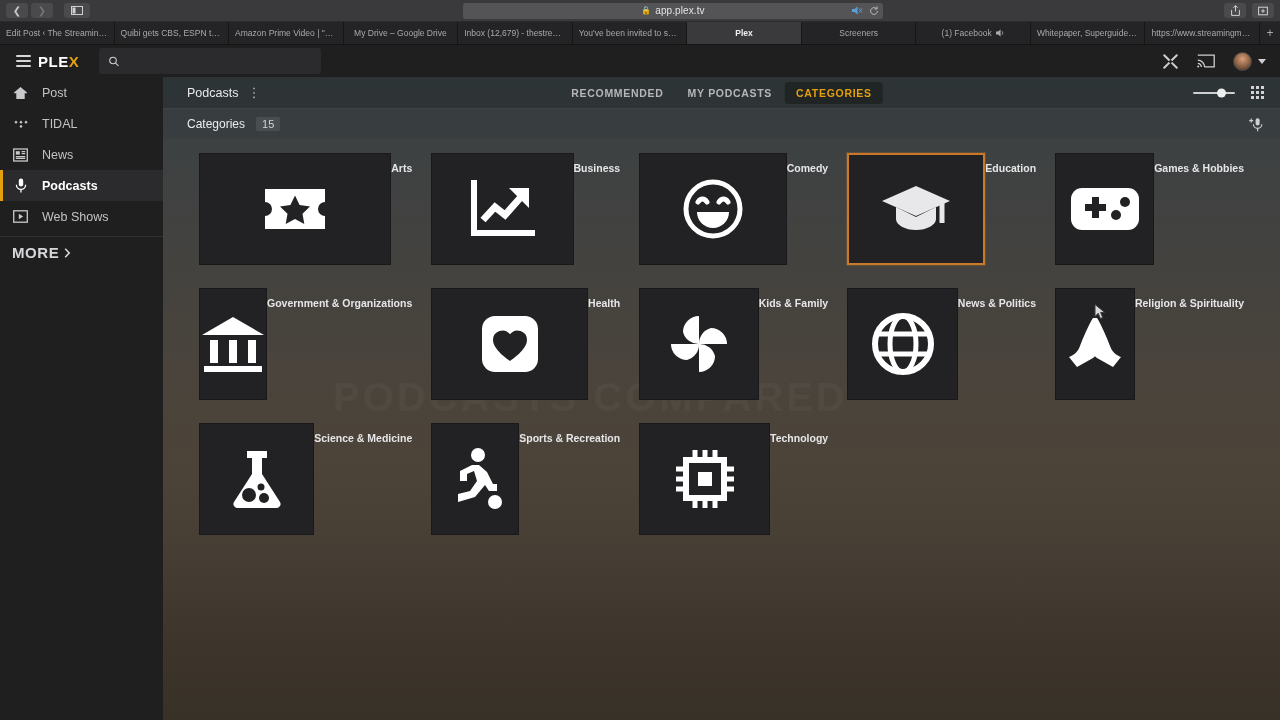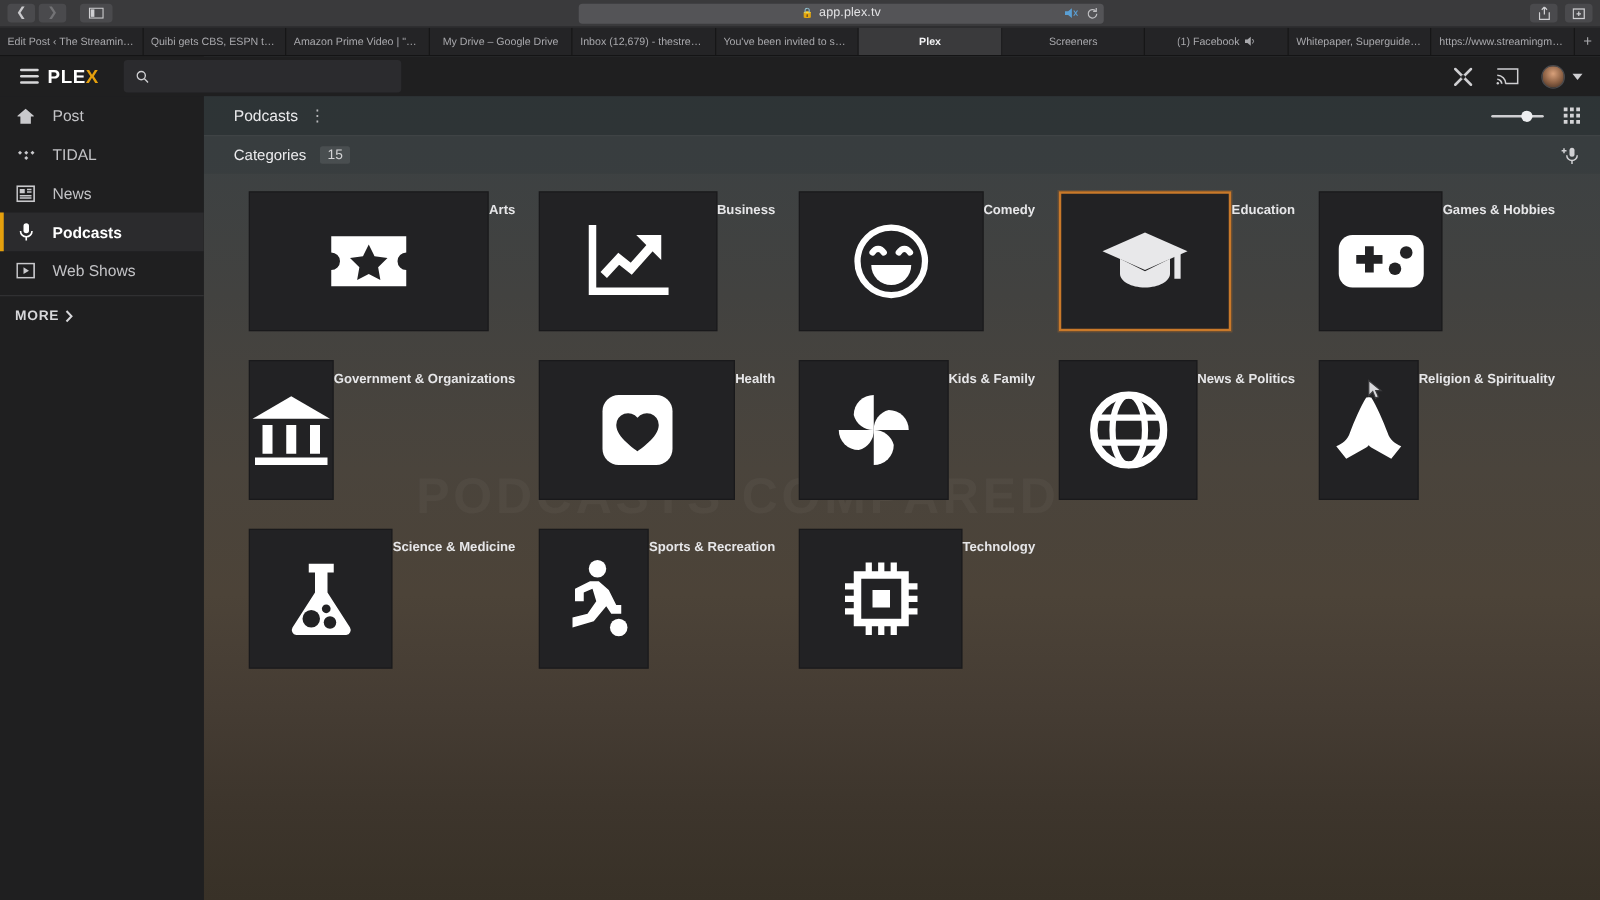--- a/index.html
+++ b/index.html
@@ -147,21 +147,21 @@
     position: relative;
   }
   .side-item .si-icon { width: 17px; display:flex; align-items:center; justify-content:center; color:#c9c9cc; }
   .side-item.active { background: #2b2b2d; color: #ffffff; font-weight: bold; }
   .side-item.active:before {
     content:""; position:absolute; left:0; top:0; bottom:0; width:3px; background:#e5a00d;
   }
   #side-divider { height:1px; background:#303032; margin: 4px 0 0 0; }
   #side-more {
     height: 31px; display:flex; align-items:center; gap:5px;
-    padding-left: 12px; color:#d7d7da; font-size:11px; font-weight:bold; letter-spacing:.6px;
+    padding-left: 12px; color:#d7d7da; font-size:15px; font-weight:bold; letter-spacing:.6px;
   }
 
   
   #main {
     flex: 1 1 auto; height: 675px; padding-top: 32px;
     position: relative; overflow: hidden;
     background: linear-gradient(to bottom,
        #3b4345 0px, #3c4143 60px, #424240 190px,
        #4a443c 330px, #4c4338 430px, #453c33 520px,
        #3d352c 600px, #383127 675px);
@@ -421,20 +421,25 @@
       </svg>
     </div>
   </div>
 
   <div id="main">
     <div id="watermark">PODCASTS COMPARED</div>
 
     <div id="main-header">
       <span id="mh-title">Podcasts</span>
       <span id="mh-kebab">⋮</span>
+      <div id="mh-tabs">
+        <span class="mh-tab">RECOMMENDED</span>
+        <span class="mh-tab">MY PODCASTS</span>
+        <span class="mh-tab active">CATEGORIES</span>
+      </div>
       <div id="mh-right">
         <span id="size-slider">
           <span class="track"></span>
           <span class="knob"></span>
         </span>
         <span id="grid-view-icon">
           <i></i>
             <i></i>
             <i></i>
             <i></i>

